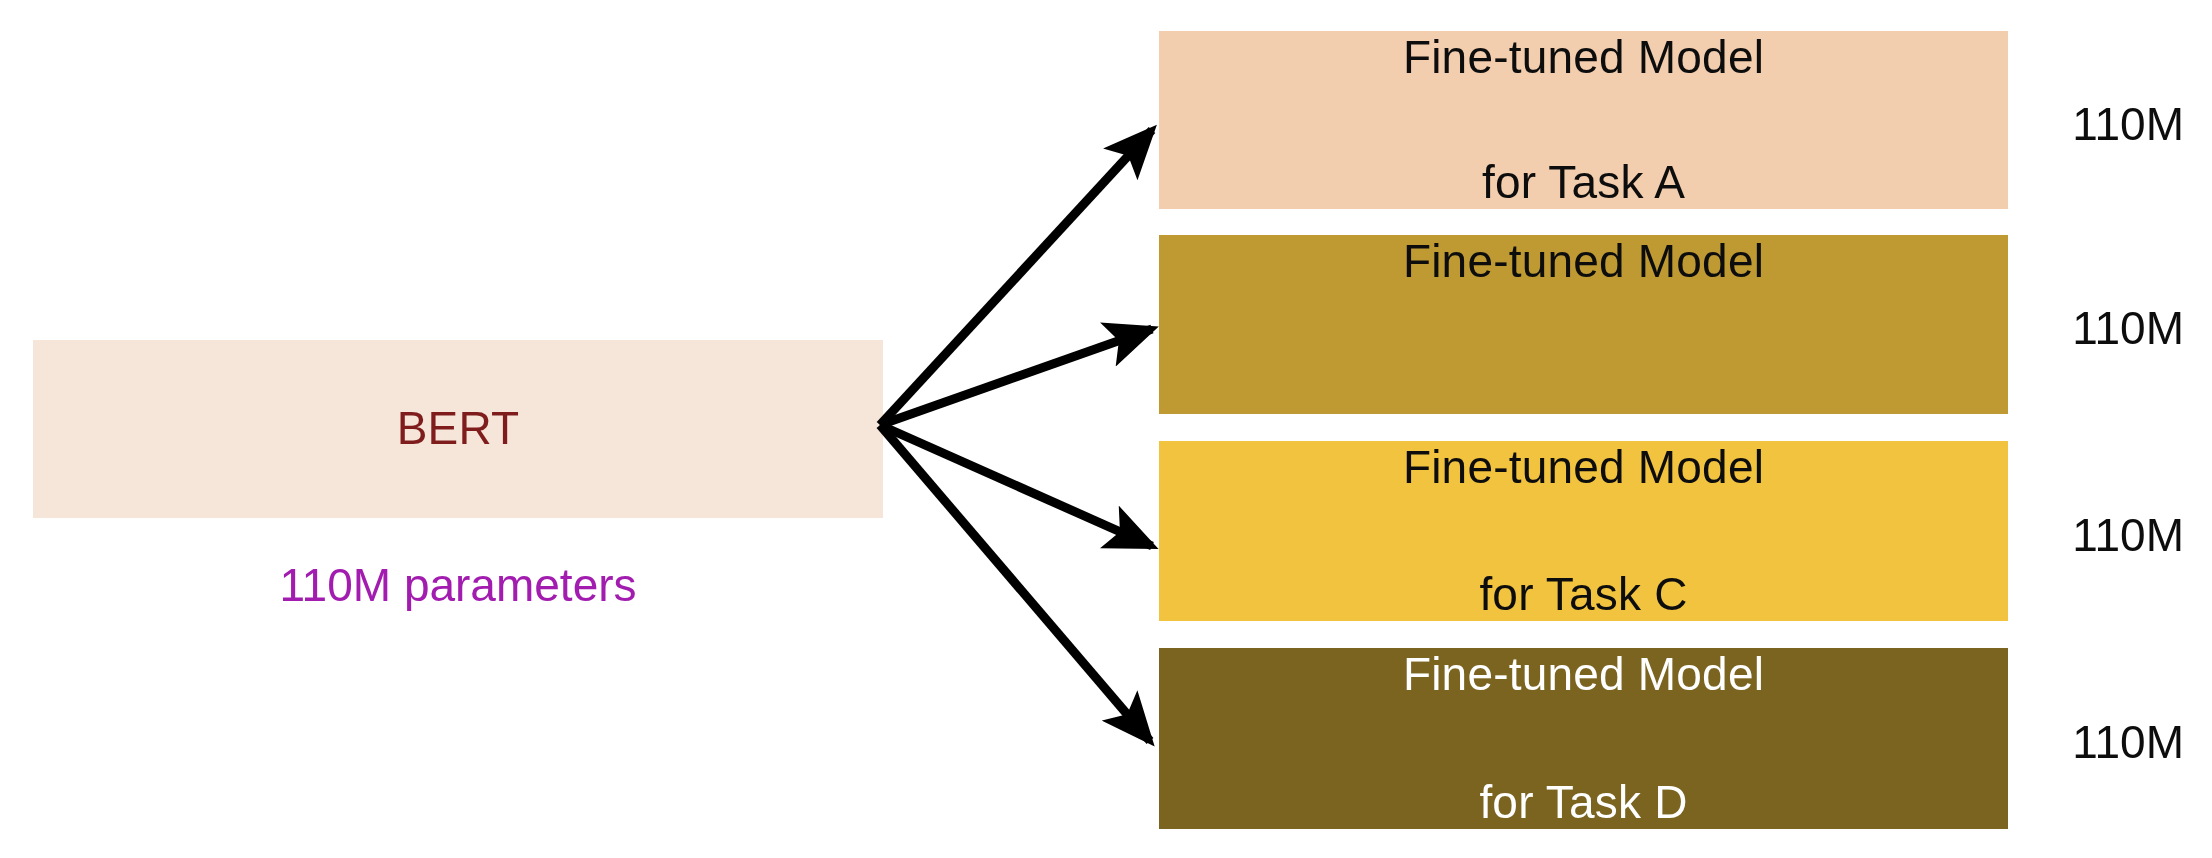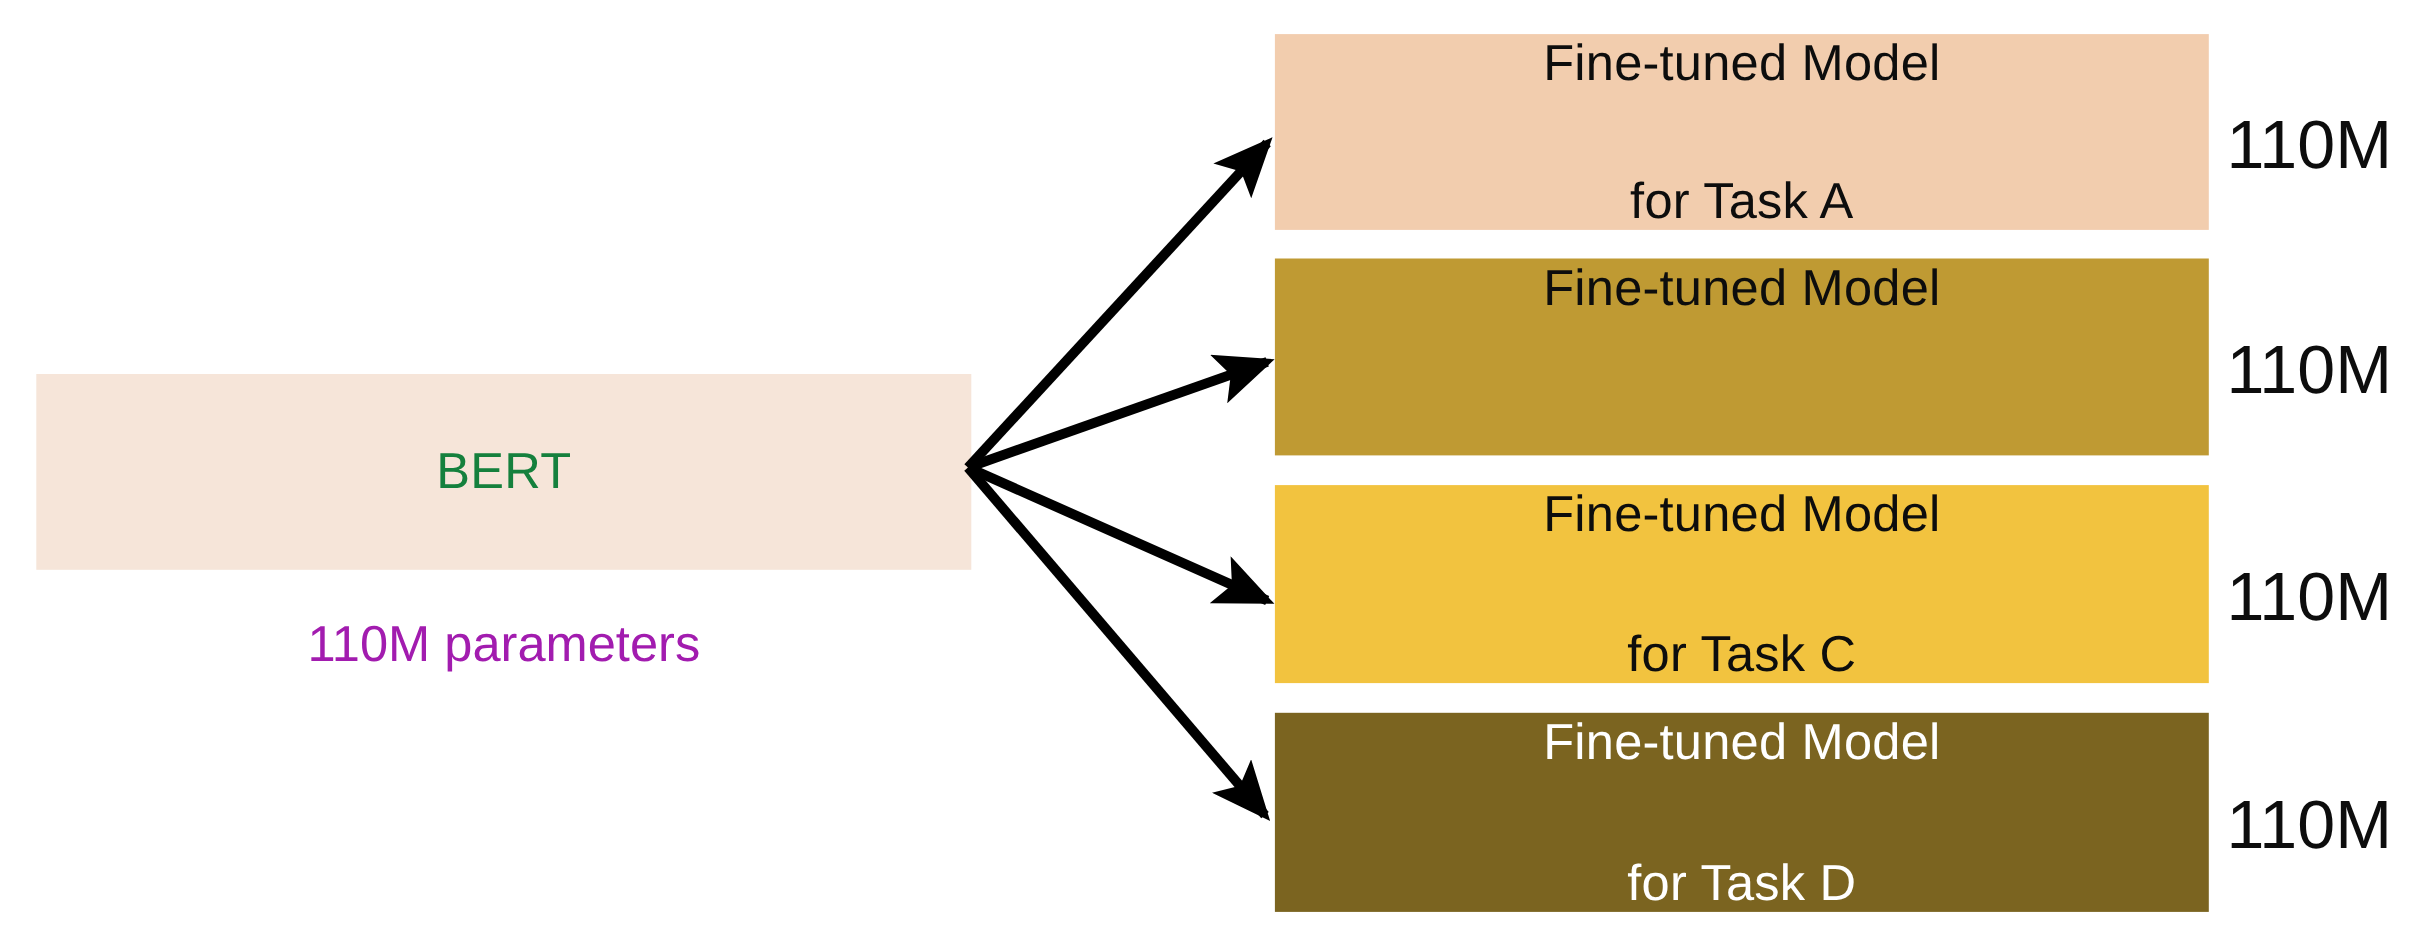--- a/index.html
+++ b/index.html
@@ -27,21 +27,21 @@
     height: 178px;
     background: #F6E5D9;
     display: flex;
     flex-direction: column;
     align-items: center;
     justify-content: center;
     line-height: 1.16;
   }
   #bert-box .line {
     font-size: 46px;
-    color: #15803d;
+    color: #7f1d1d;
     letter-spacing: 0.2px;
     white-space: nowrap;
   }
   #bert-params {
     position: absolute;
     left: 33px;
     top: 558px;
     width: 850px;
     text-align: center;
     font-size: 46px;
@@ -67,22 +67,22 @@
   }
   #task-box-0 { top: 31px;  height: 178px; background: #F2CDAE; }
   #task-box-1 { top: 235px; height: 179px; background: #BF9A33; }
   #task-box-2 { top: 441px; height: 180px; background: #F2C33F; }
   #task-box-3 { top: 648px; height: 181px; background: #7B6420; }
 
   .param-label {
     position: absolute;
     left: 2024px;
     width: 160px;
-    text-align: left;
-    font-size: 62px;
+    text-align: right;
+    font-size: 46px;
     color: #0D0D0D;
     white-space: nowrap;
   }
   #param-label-0 { top: 97px;  }
   #param-label-1 { top: 301px; }
   #param-label-2 { top: 508px; }
   #param-label-3 { top: 715px; }
 
   
   #arrows {

